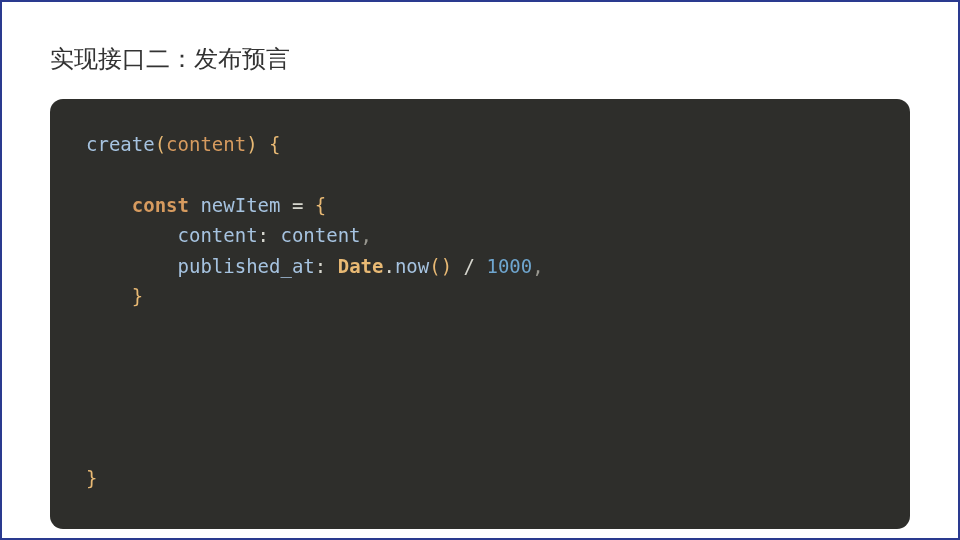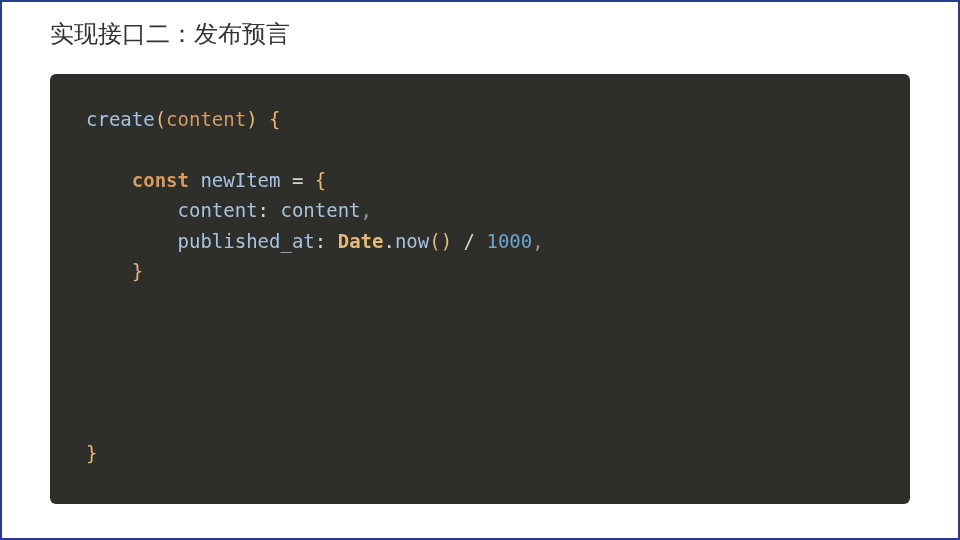--- a/index.html
+++ b/index.html
@@ -11,31 +11,31 @@
       width: 960px;
       height: 540px;
       background: #ffffff;
       border: 2px solid #2a3a8f;
       font-family: "Microsoft YaHei", "PingFang SC", -apple-system, sans-serif;
       overflow: hidden;
     }
     .slide {
       width: 100%;
       height: 100%;
-      padding: 16px 48px 32px 48px;
+      padding: 41px 48px 32px 48px;
     }
     .title {
       font-size: 24px;
       color: #333333;
       font-weight: 400;
       margin-bottom: 24px;
     }
     .code-block {
       background: #2e2e2b;
-      border-radius: 6px;
+      border-radius: 13px;
       padding: 30px 36px;
       height: 430px;
       font-family: "Menlo", "Consolas", "Monaco", monospace;
       font-size: 19px;
       line-height: 1.6;
       color: #d6d6ce;
       white-space: pre;
     }
     .tok-fn { color: #a6c3e0; }
     .tok-punct { color: #e8b974; }

